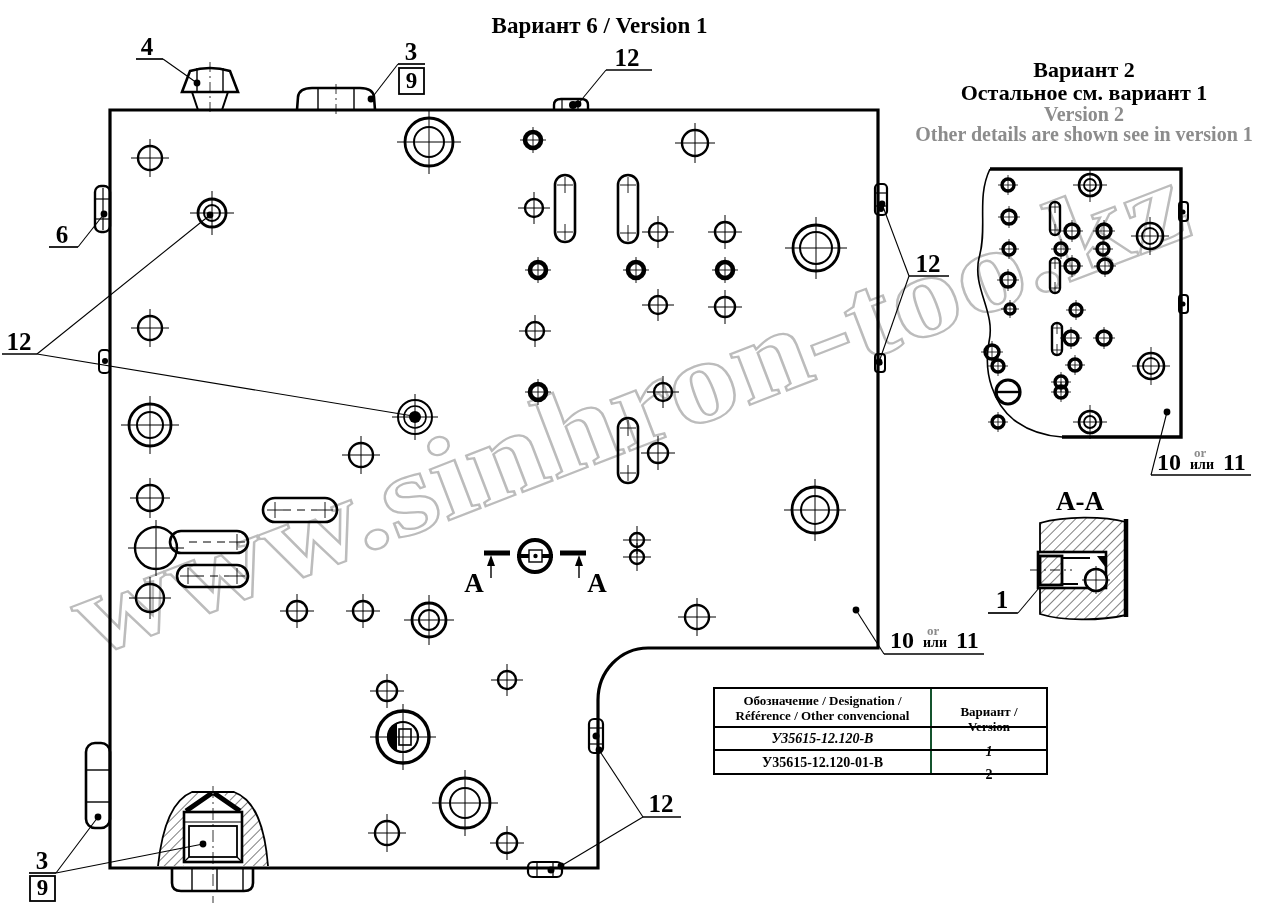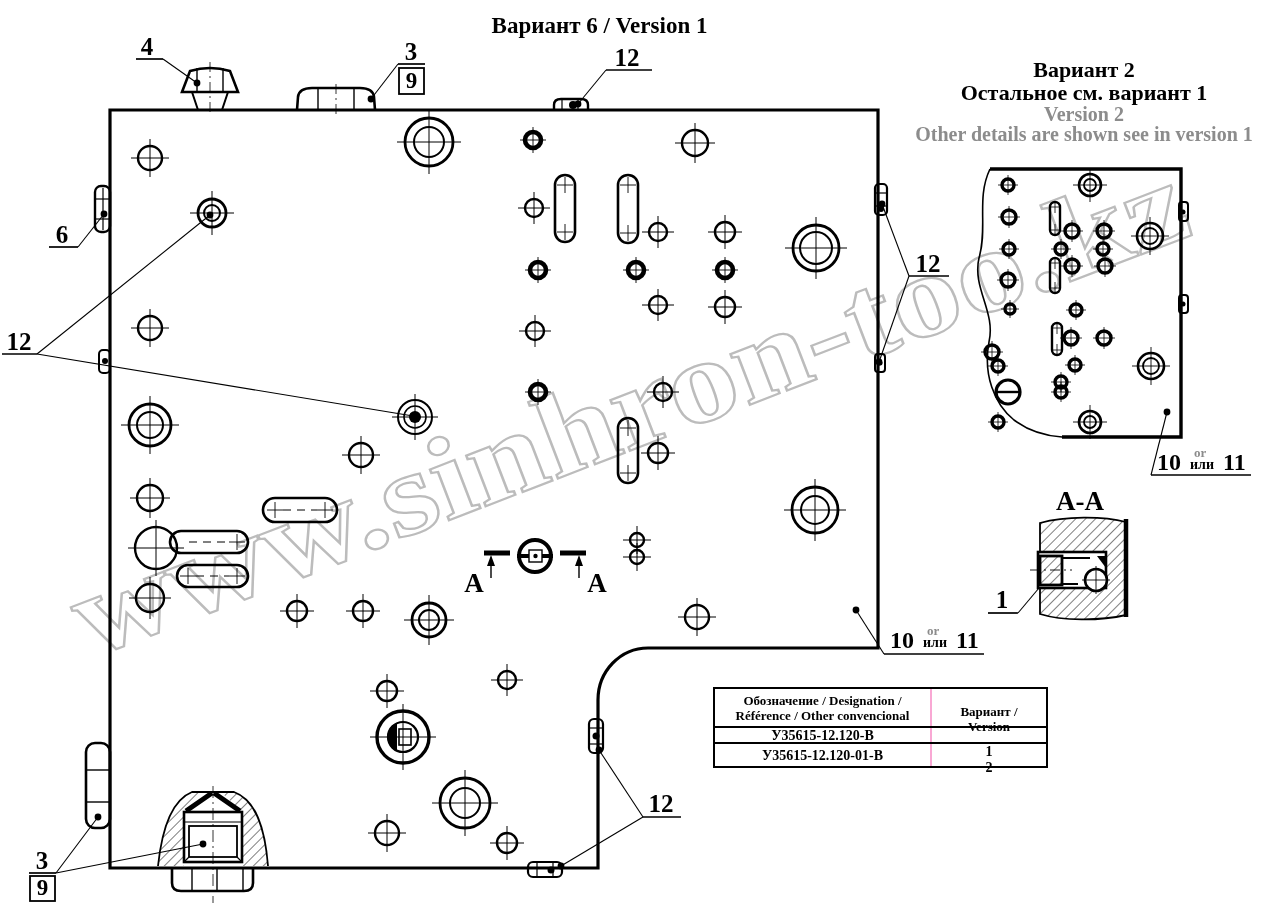--- a/index.html
+++ b/index.html
@@ -9,24 +9,24 @@
   .gray{color:#000000;}
   svg text{font-family:"Liberation Serif",serif;font-weight:bold;fill:#000;}
   svg .graytxt{fill:#8c8c8c;}
   .wm{stroke:#bcbcbc;fill:none;}
   #title-v1{left:427px;top:13px;width:345px;text-align:center;font-size:23px;font-weight:bold;white-space:nowrap;}
   #title-v2{left:878px;top:58px;width:412px;text-align:center;font-weight:bold;}
   #title-v2 .l1,#title-v2 .l2{font-size:22px;line-height:23px;color:#000;}
   #title-v2 .l3,#title-v2 .l4{font-size:20px;line-height:20px;color:#8c8c8c;white-space:nowrap;}
   #spec-table{left:713px;top:687px;width:335px;background:#fff;border:2px solid #000;box-sizing:border-box;}
   #spec-table .tr{display:flex;box-sizing:border-box;}
-  #spec-table .c1{width:217px;border-right:2px solid #f9a8d4;box-sizing:border-box;}
+  #spec-table .c1{width:217px;border-right:2px solid #14532d;box-sizing:border-box;}
   #spec-table .c2{flex:1;box-sizing:border-box;margin-top:23px;}
   #spec-table .hd{height:39px;border-bottom:2px solid #000;}
-  #spec-table .r1{height:16px;border-bottom:2px solid #000;}
+  #spec-table .r1{height:23px;border-bottom:2px solid #000;font-style:italic;}
   #spec-table .r2{height:22px;font-family:Liberation Serif, serif;}
   #spec-table .cell{display:flex;flex-direction:column;justify-content:center;align-items:center;
                     text-align:center;font-weight:bold;font-size:13px;line-height:15px;}
   #spec-table .val{font-size:14px;}
 </style>
 </head>
 <body>
 
 <div id="stage">
 

